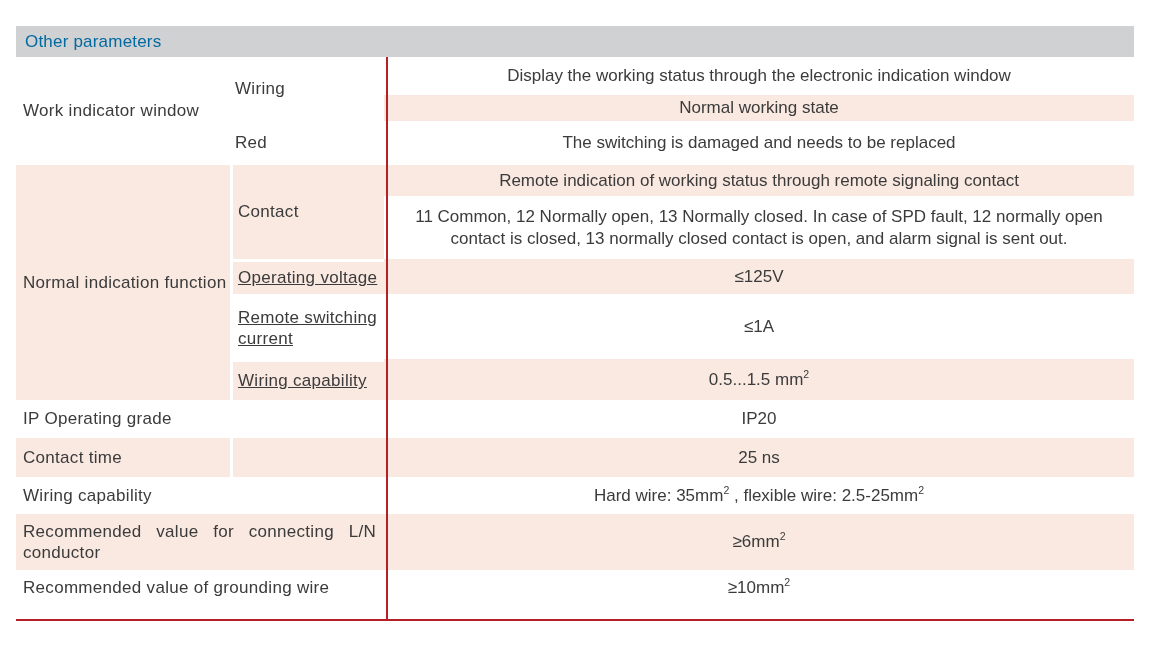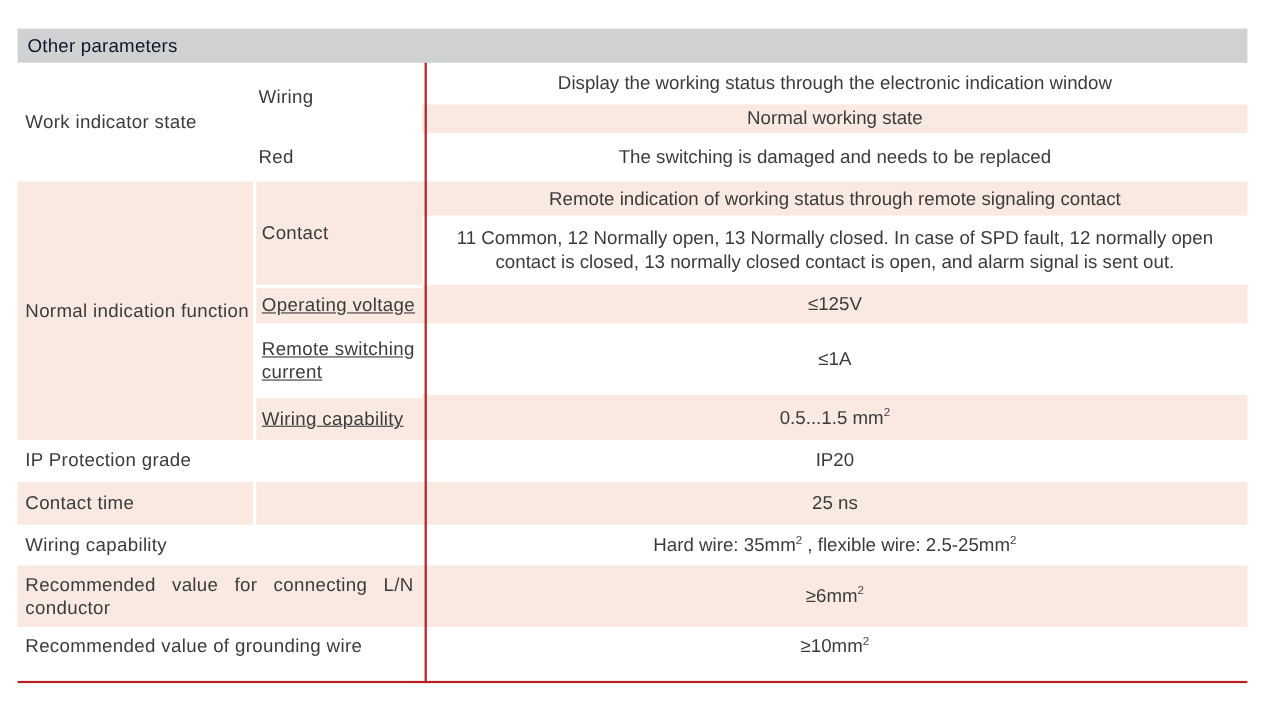--- a/index.html
+++ b/index.html
@@ -18,21 +18,21 @@
     width: 1118px;
   }
   .title-bar {
     height: 31px;
     background: #cfd1d2;
     display: flex;
     align-items: center;
     padding-left: 9px;
     box-sizing: border-box;
     font-size: 17px;
-    color: #0f172a;
+    color: #0369a1;
     letter-spacing: 0.2px;
   }
   table.spec {
     border-collapse: separate;
     border-spacing: 0;
     table-layout: fixed;
     width: 1118px;
     font-size: 17px;
     color: #3b3b3b;
     line-height: 1.25;
@@ -86,21 +86,21 @@
   </div>
 
   <table class="spec">
     <colgroup>
       <col style="width:214px">
       <col style="width:154px">
       <col style="width:750px">
     </colgroup>
     <tbody>
         <tr style="height:38px">
-      <td class="col1 label" rowspan="3">Work indicator state</td>
+      <td class="col1 label" rowspan="3">Work indicator window</td>
       <td class="col2 label" rowspan="2">Wiring</td>
       <td class="col3">Display the working status through the electronic indication window</td>
     </tr>
     <tr style="height:26px">
       <td class="col3 p">Normal working state</td>
     </tr>
     <tr style="height:44px">
       <td class="col2 label">Red</td>
       <td class="col3">The switching is damaged and needs to be replaced</td>
     </tr>
@@ -118,21 +118,21 @@
     </tr>
     <tr style="height:65px">
       <td class="col2 label gl gt">Remote switching current</td>
       <td class="col3">≤1A</td>
     </tr>
     <tr style="height:41px">
       <td class="col2 label p gl gt">Wiring capability</td>
       <td class="col3 p">0.5...1.5 mm<sup>2</sup></td>
     </tr>
     <tr style="height:38px">
-      <td class="col12 label" colspan="2">IP Protection grade</td>
+      <td class="col12 label" colspan="2">IP Operating grade</td>
       <td class="col3">IP20</td>
     </tr>
     <tr style="height:39px">
       <td class="col1 label p">Contact time</td>
       <td class="col2 p gl"></td>
       <td class="col3 p">25 ns</td>
     </tr>
     <tr style="height:37px">
       <td class="col12 label" colspan="2">Wiring capability</td>
       <td class="col3">Hard wire: 35mm<sup>2</sup> , flexible wire: 2.5-25mm<sup>2</sup></td>

